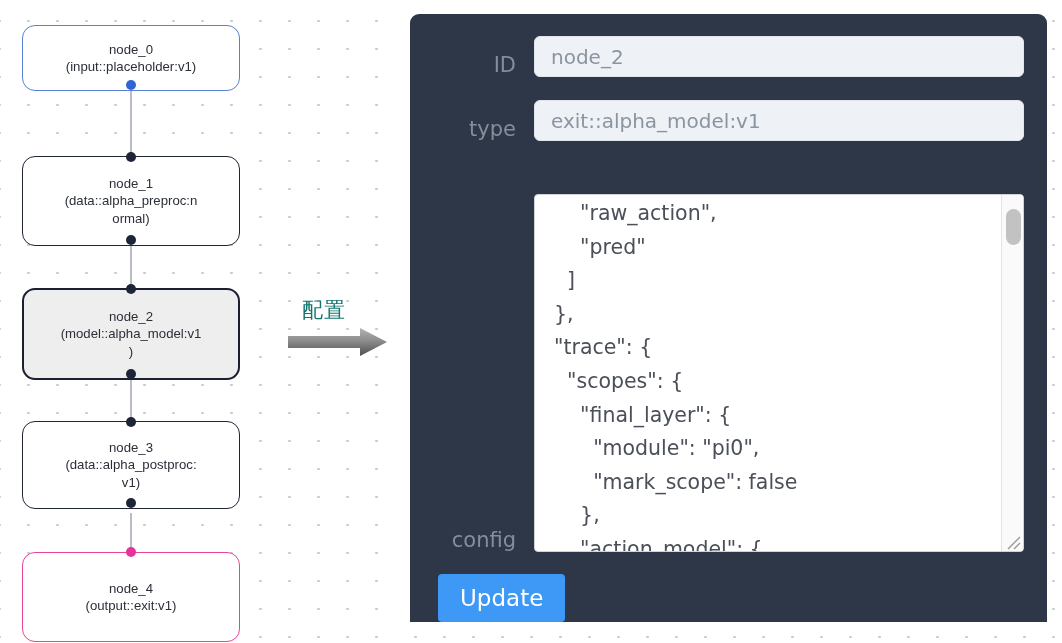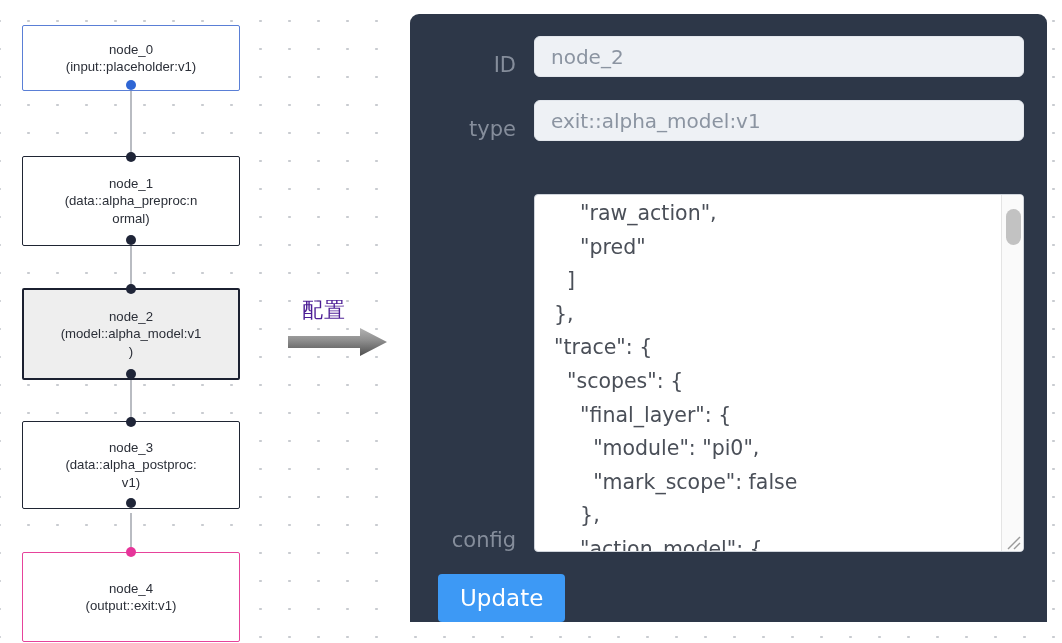--- a/index.html
+++ b/index.html
@@ -36,21 +36,21 @@
     background-image: radial-gradient(circle, #c8cbd0 1.1px, transparent 1.2px);
     background-size: 29px 28px;
     background-position: 1px 7px;
   }
 
   .node {
     position: absolute;
     left: 22px;
     width: 218px;
     border: 1.4px solid #1f2533;
-    border-radius: 2px;
+    border-radius: 13px;
     background: #ffffff;
     display: flex;
     align-items: center;
     justify-content: center;
     text-align: center;
     color: #2b2f38;
     font-size: 13.2px;
     line-height: 17.5px;
     padding: 4px 8px;
     z-index: 3;
@@ -85,21 +85,21 @@
   #arrow-group {
     position: absolute;
     left: 288px; top: 296px;
     width: 105px; height: 62px;
     z-index: 5;
   }
   #arrow-label {
     position: absolute;
     left: 14px; top: 0;
     font-size: 21px;
-    color: #4c1d95;
+    color: #0f766e;
     letter-spacing: 1px;
     font-family: "DejaVu Sans", sans-serif;
   }
   #arrow-shape { position: absolute; left: 0; top: 32px; }
 
   
   #config-panel {
     position: absolute;
     left: 410px; top: 14px;
     width: 637px; height: 608px;

